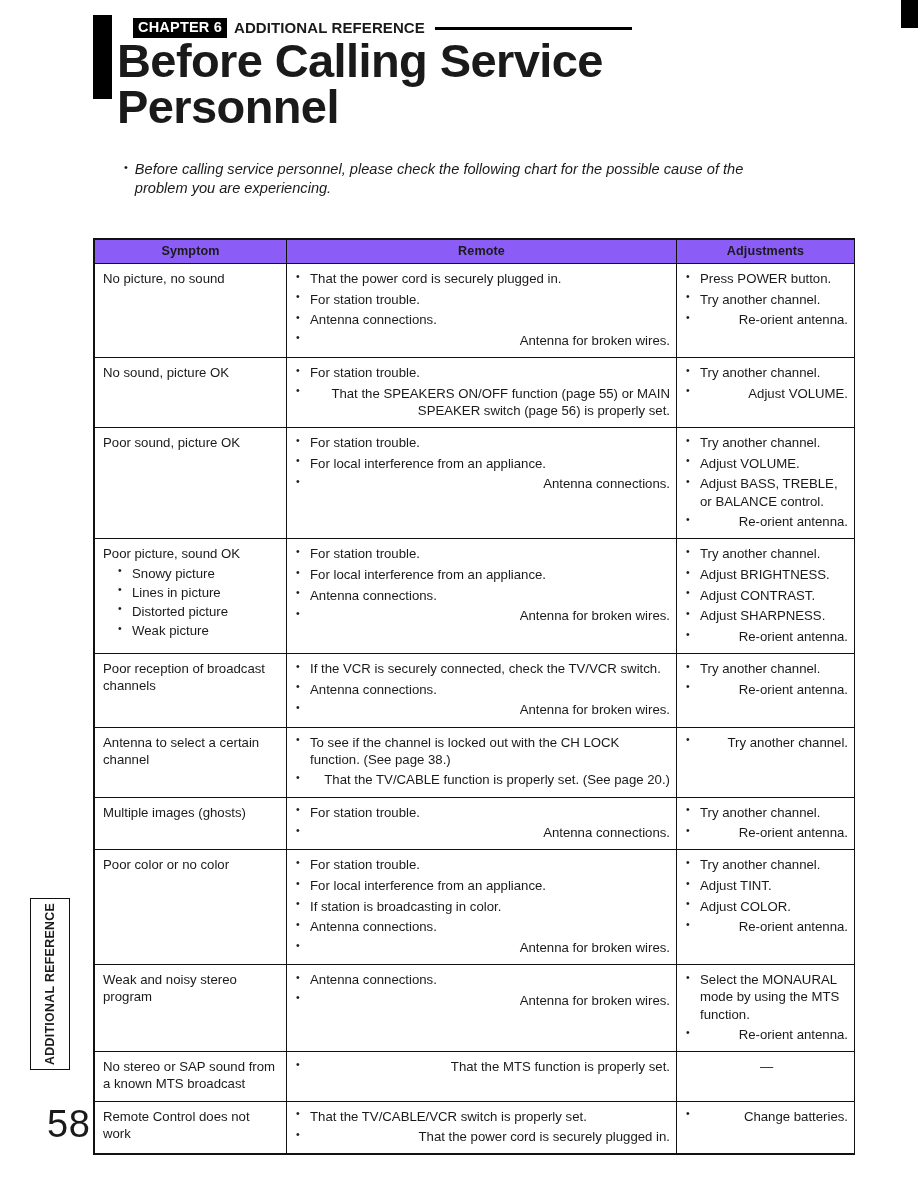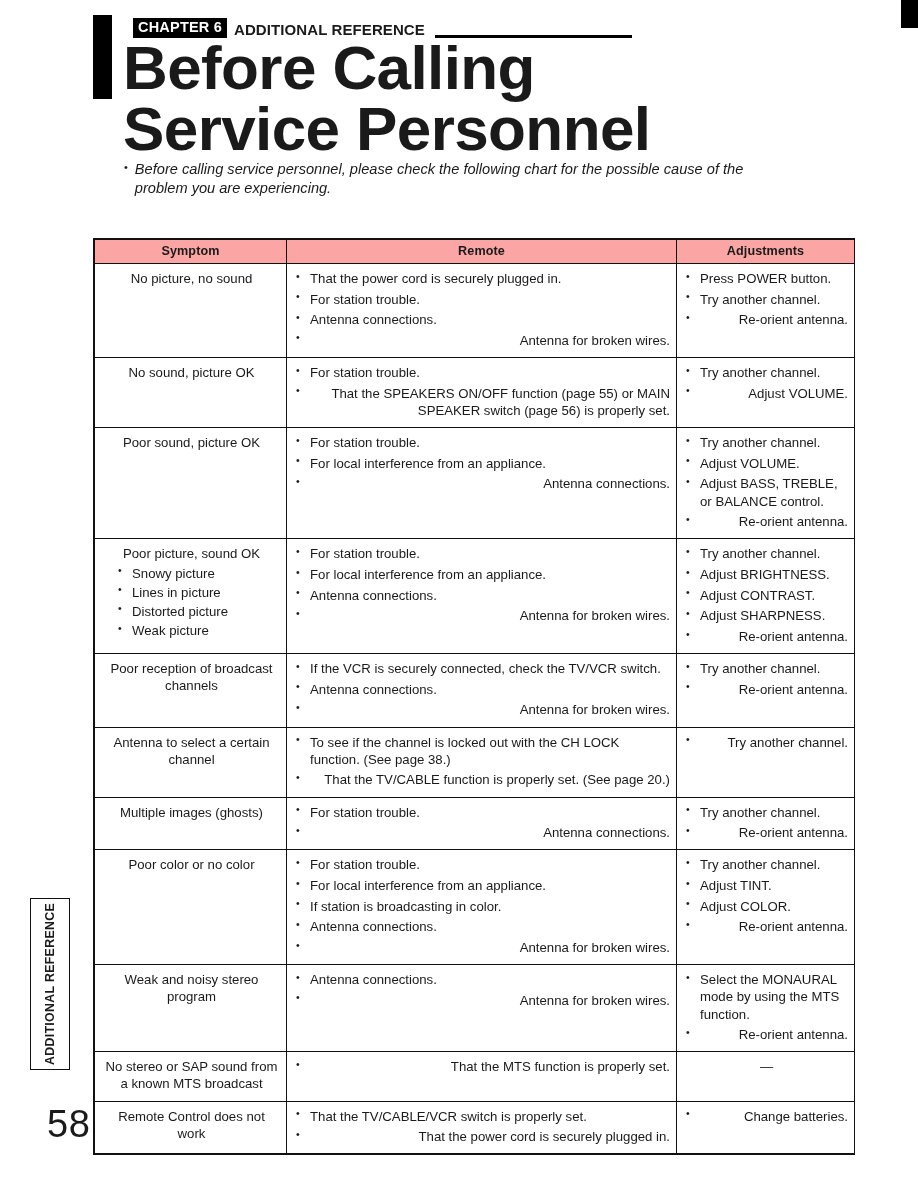--- a/index.html
+++ b/index.html
@@ -39,21 +39,21 @@
     top: 1px;
     width: 19px;
     height: 84px;
     background: #000;
   }
   .chapter-line {
     position: absolute;
     left: 40px;
     top: 4px;
     display: flex;
-    align-items: flex-end;
+    align-items: center;
     white-space: nowrap;
   }
   .chapter-badge {
     background: #000;
     color: #fff;
     font-weight: bold;
     font-size: 14.5px;
     letter-spacing: 0.2px;
     padding: 2px 5px 3px 5px;
     line-height: 1;
@@ -66,23 +66,23 @@
   }
   .chapter-rule {
     width: 197px;
     height: 3px;
     background: #000;
     margin-left: 10px;
     margin-top: 1px;
   }
   .page-title {
     position: absolute;
-    left: 30px;
+    left: 24px;
     top: 24px;
-    font-size: 62px;
+    font-size: 47px;
     font-weight: bold;
     line-height: 0.98;
     letter-spacing: -0.6px;
     width: 640px;
   }
 
   
   .intro {
     position: absolute;
     left: 124px;
@@ -120,21 +120,21 @@
   .chart table {
     width: 100%;
     border-collapse: collapse;
     table-layout: fixed;
   }
   .chart col.c-sym  { width: 192px; }
   .chart col.c-chk  { width: 390px; }
   .chart col.c-adj  { width: 178px; }
 
   .chart th {
-    background: #fca5a5;
+    background: #8b5cf6;
     border: 1.2px solid #111;
     font-size: 12.6px;
     font-weight: bold;
     padding: 4px 2px 5px 2px;
     text-align: center;
     letter-spacing: 0.1px;
   }
   .chart td {
     border: 1.2px solid #111;
     vertical-align: top;
@@ -181,21 +181,21 @@
     margin-left: 14px;
     margin-bottom: 2px;
   }
   ul.sublist > li::before {
     content: "\2022";
     position: absolute;
     left: 1px;
     top: -0.5px;
     font-size: 10.5px;
   }
-  .sym-title { display: block; text-align: center; }
+  .sym-title { display: block; }
 
   
   .side-tab {
     position: absolute;
     left: 30px;
     top: 898px;
     width: 38px;
     height: 170px;
     border: 1.6px solid #111;
     background: #fff;

